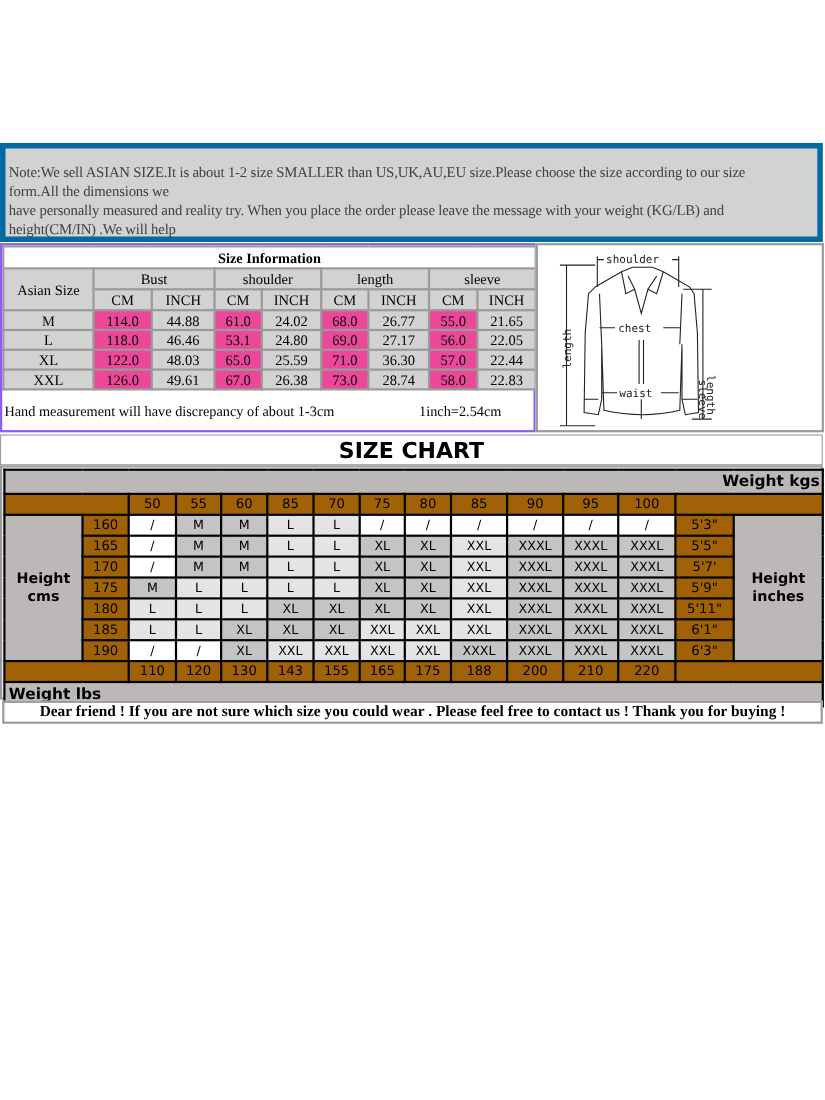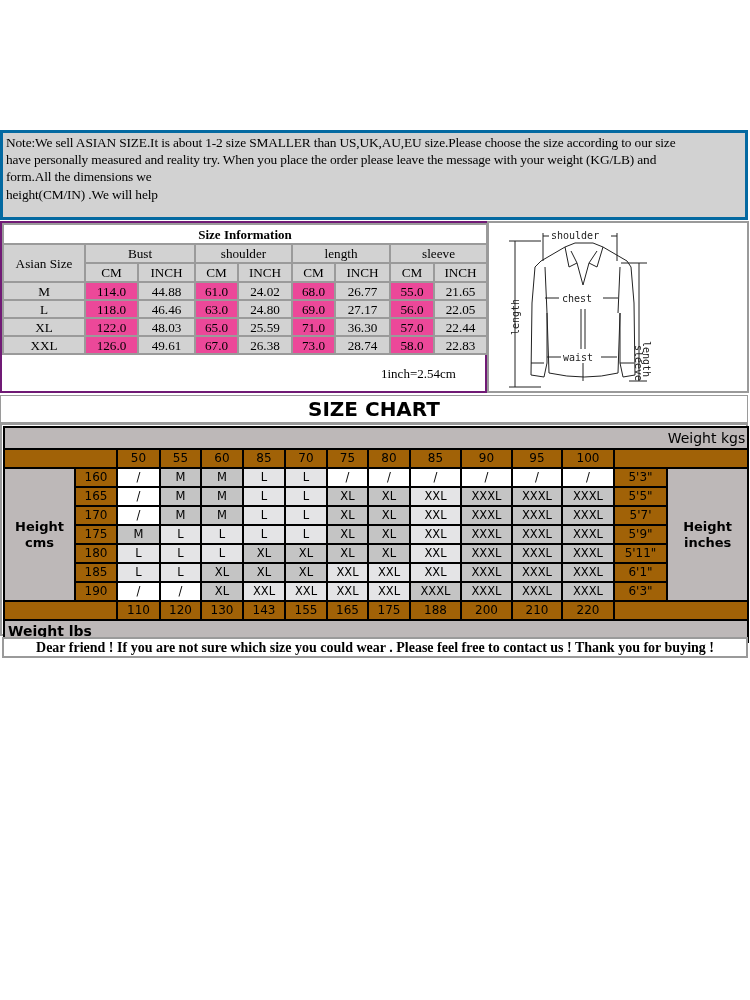--- a/index.html
+++ b/index.html
@@ -1,30 +1,30 @@
 <!DOCTYPE html>
 <html><head>
 <meta charset="utf-8">
 <style>
   html, body { margin:0; padding:0; background:#ffffff; }
   body { width:750px; height:1000px; position:relative; overflow:hidden; }
 
   
   #note {
     position:absolute; left:0; top:130px; width:748px; height:90px;
-    background:#d2d2d2; border:3px solid #0369a1; box-sizing:border-box;
+    background:#d2d2d2; border:5px solid #0369a1; box-sizing:border-box;
     font-family: "Liberation Serif", serif; font-size:13.4px; line-height:17.2px;
-    color:#000000; padding:1px 3px; letter-spacing:-0.15px;
+    color:#404040; padding:13px 3px; letter-spacing:-0.15px;
   }
   #note div { white-space:nowrap; }
 
   
   #info-wrap {
     position:absolute; left:0; top:221px; width:487px; height:172px;
-    border:2px solid #701a75; box-sizing:border-box; background:#fff;
+    border:2px solid #8b5cf6; box-sizing:border-box; background:#fff;
   }
   #info { border-collapse:collapse; width:484px; table-layout:fixed;
     font-family:"Liberation Serif", serif; font-size:13.2px; color:#000; }
   #info td { border:2px solid #9a9a9a; text-align:center; padding:0; height:16px; line-height:15px; }
   #info .title { font-weight:bold; background:#fff; height:18px; font-size:13px; }
   #info .g { background:#d2d2d2; }
   #info .w { background:#ec4899; }
   #info .h1 td { height:17px; }
   #info-footer {
     position:absolute; left:2px; top:143px; width:480px; font-family:"Liberation Serif", serif;
@@ -46,39 +46,39 @@
     font-size:20px; line-height:27px; color:#000;
   }
   #chart-wrap {
     position:absolute; left:0; top:423px; width:748px; height:213px;
     border:2px solid #9a9a9a; box-sizing:border-box; background:#fff;
   }
   #chart { position:absolute; left:1px; top:1px; border-collapse:collapse; table-layout:fixed; width:744px;
     font-family:"DejaVu Sans", sans-serif; font-size:11.5px; color:#000; }
   #chart td { border:2px solid #000; text-align:center; padding:0; height:17px; line-height:15px; }
   #chart .hdr-kg td { background:#bdb8b8; height:20px; border-bottom:2px solid #000; }
-  #chart .kg-label { text-align:right; font-weight:normal; font-size:14px; padding-right:2px; }
+  #chart .kg-label { text-align:right; font-weight:bold; font-size:14px; padding-right:2px; }
   #chart .lbl { background:#bdb8b8; font-weight:bold; font-size:13px; line-height:16px; }
   #chart .W { background:#a16207; }
   #chart .num { font-size:12px; }
   #chart .lbs-label td { background:#bdb8b8; height:20px; text-align:left; font-weight:bold; font-size:14px; padding-left:3px; }
 
   #bottom-note {
     position:absolute; left:2px; top:637px; width:746px; height:21px;
     border:2px solid #9a9a9a; box-sizing:border-box; background:#fff;
     text-align:center; font-family:"Liberation Serif", serif; font-weight:bold; font-size:14px; line-height:17px; color:#000;
   }
 </style>
 </head>
 <body>
 
 <div id="note">
   <div>Note:We sell ASIAN SIZE.It is about 1-2 size SMALLER than US,UK,AU,EU size.Please choose the size according to our size</div>
+  <div>form.All the dimensions we</div>
   <div>have personally measured and reality try. When you place the order please leave the message with your weight (KG/LB) and</div>
-  <div>form.All the dimensions we</div>
   <div>height(CM/IN) .We will help</div>
 </div>
 
 <div id="info-wrap">
   <table id="info">
     <colgroup>
       <col style="width:82px">
         <col style="width:53px">
         <col style="width:57px">
       <col style="width:43px">
@@ -117,21 +117,21 @@
       <td class="g">24.02</td>
       <td class="w">68.0</td>
       <td class="g">26.77</td>
       <td class="w">55.0</td>
       <td class="g">21.65</td>
     </tr>
     <tr>
       <td class="g">L</td>
       <td class="w">118.0</td>
       <td class="g">46.46</td>
-      <td class="w">63.0</td>
+      <td class="w">53.1</td>
       <td class="g">24.80</td>
       <td class="w">69.0</td>
       <td class="g">27.17</td>
       <td class="w">56.0</td>
       <td class="g">22.05</td>
     </tr>
     <tr>
       <td class="g">XL</td>
       <td class="w">122.0</td>
       <td class="g">48.03</td>
@@ -149,20 +149,21 @@
       <td class="w">67.0</td>
       <td class="g">26.38</td>
       <td class="w">73.0</td>
       <td class="g">28.74</td>
       <td class="w">58.0</td>
       <td class="g">22.83</td>
     </tr>
   </tbody>
     </table>
   <div id="info-footer">
+    <span>Hand measurement will have discrepancy of about 1-3cm</span>
     <span class="right">1inch=2.54cm</span>
   </div>
 </div>
 
 <div id="diagram">
   <svg width="258" height="168" viewBox="0 0 258 168">
     <g fill="none" stroke="#222" stroke-width="1">
 
       <path d="M52 38 L76 24 L86 20 L104 20 L114 24 L138 38 L142 44 L145 80 L146 152 L134 154 L131 140 L131 90 L129 150 Q96 158 60 150 L58 90 L58 140 L55 154 L42 152 L43 80 L46 44 Z"></path>
 

